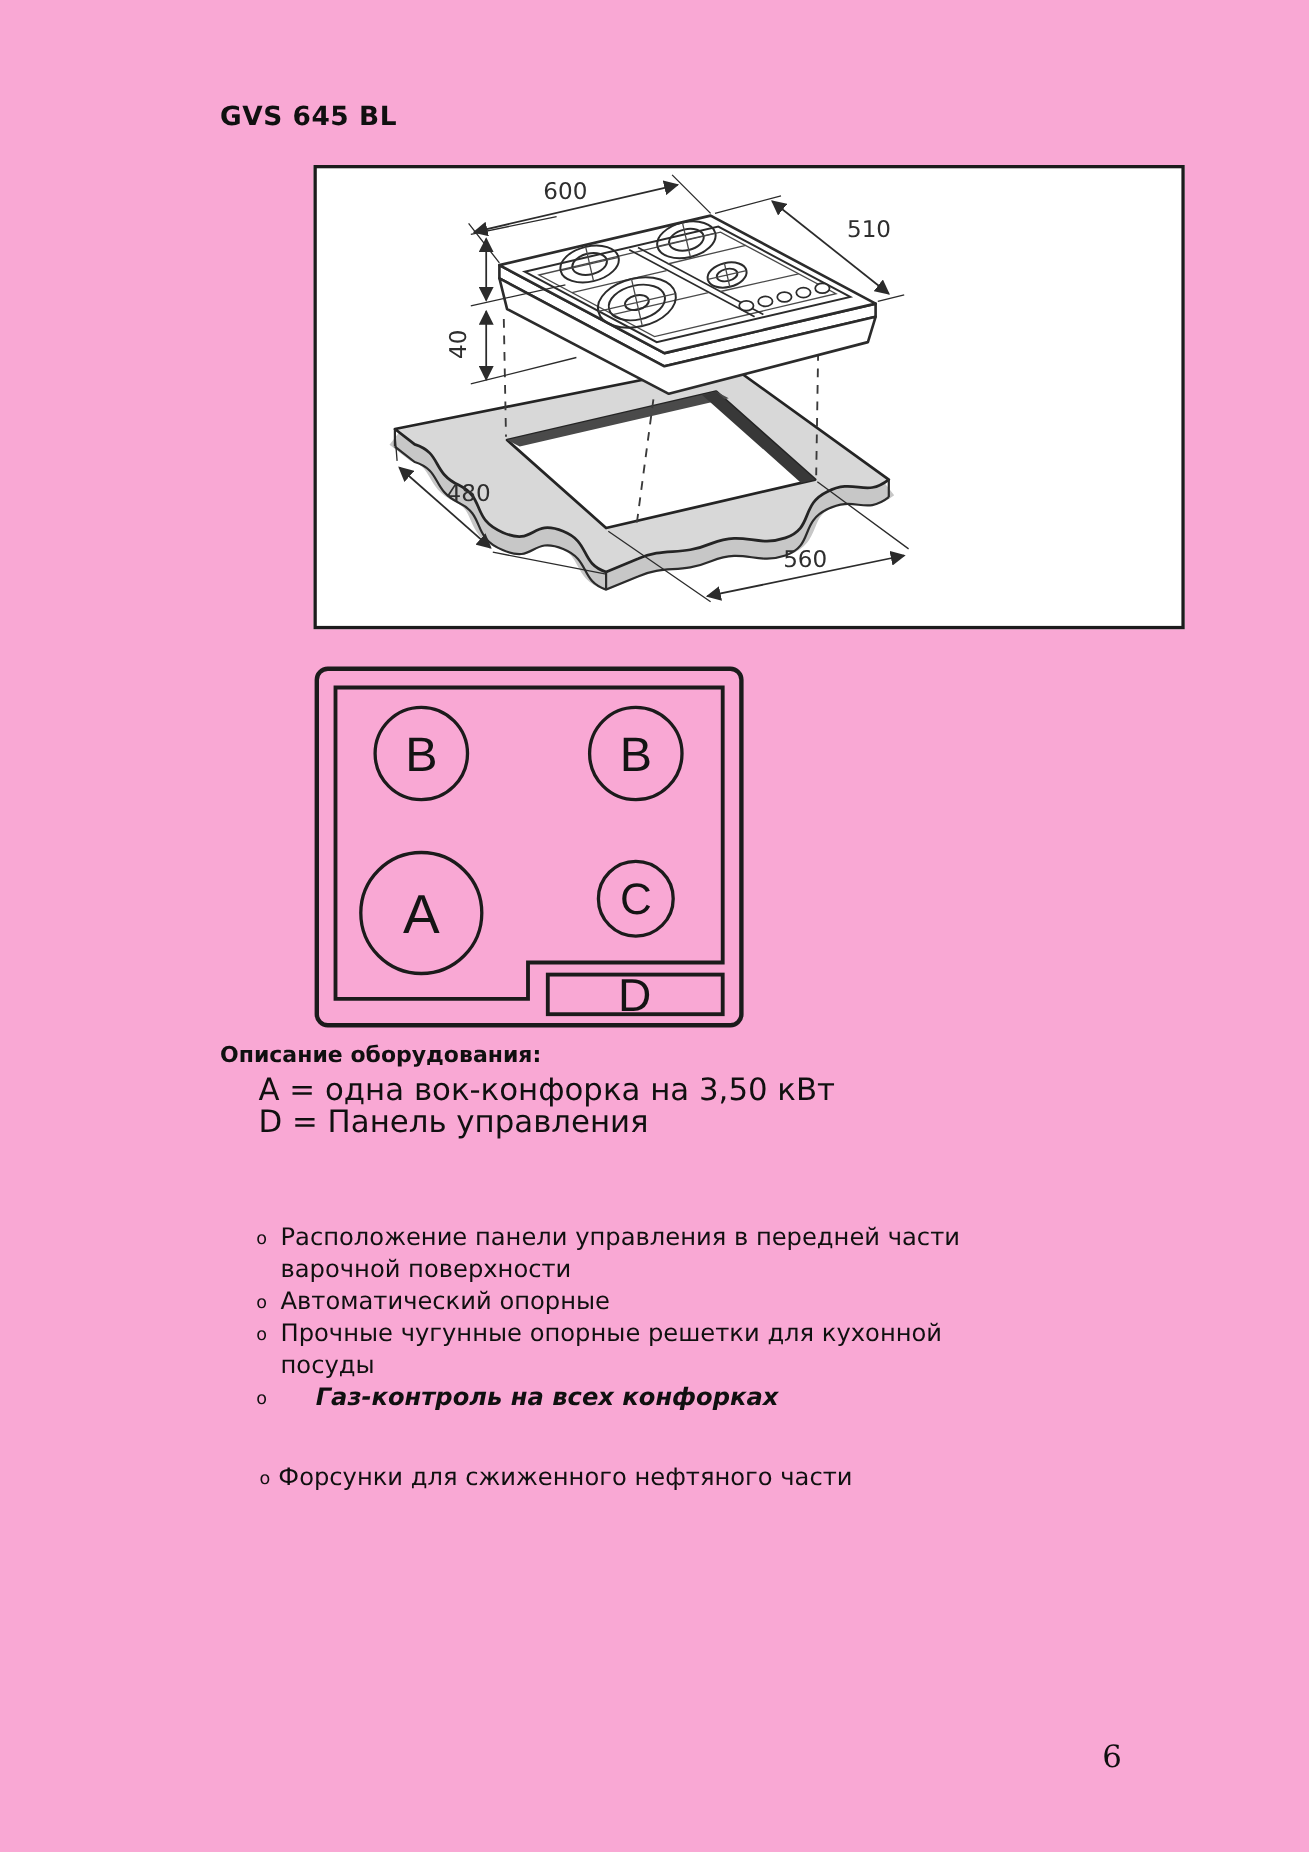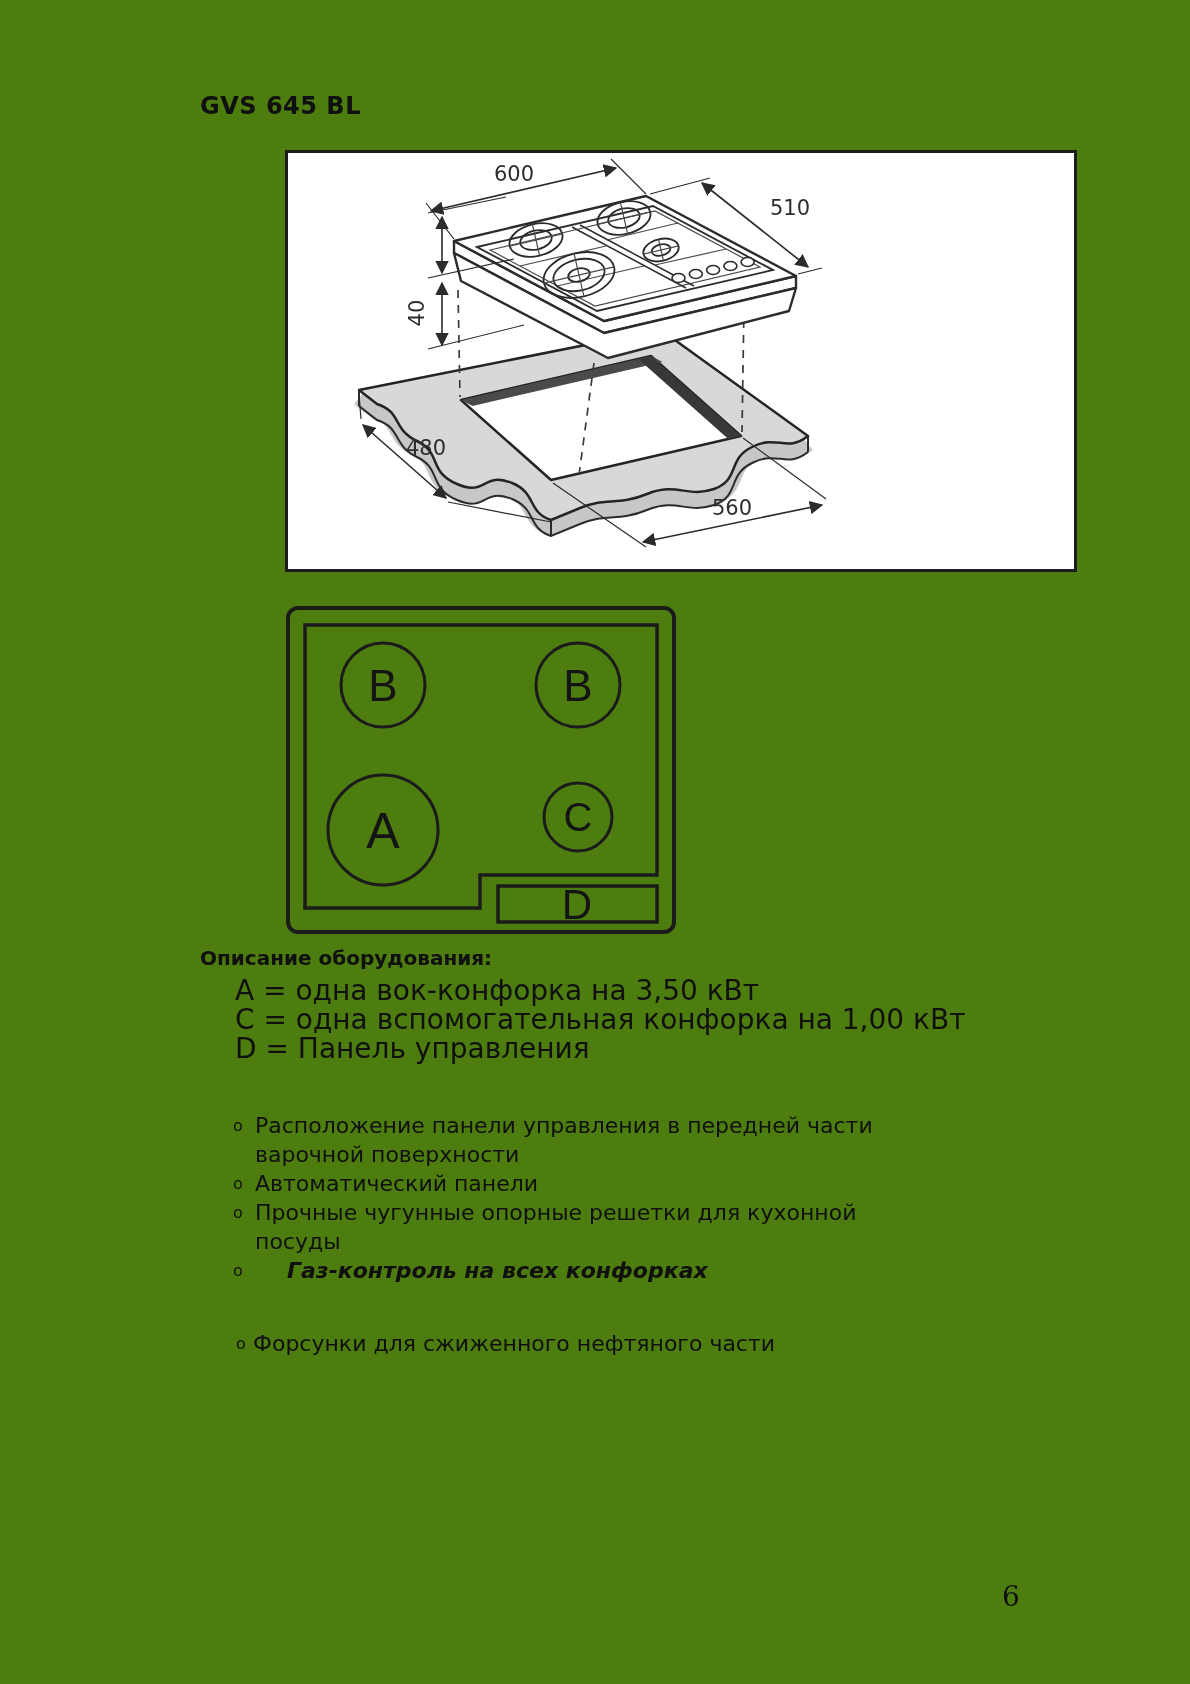--- a/index.html
+++ b/index.html
@@ -1,19 +1,19 @@
 <!DOCTYPE html>
 <html><head>
 <meta charset="utf-8">
 <style>
   html,body{margin:0;padding:0;background:#ffffff;}
   .page{
     position:relative;
     width:1190px;height:1684px;
-    background:#4d7c0f;
+    background:#f9a8d4;
     color:#101010;
     font-family:"DejaVu Sans","Liberation Sans",sans-serif;
     overflow:hidden;
   }
   .title{
     position:absolute;left:200px;top:92px;
     font-size:24px;font-weight:700;margin:0;letter-spacing:.5px;
   }
   .install-box{
     position:absolute;left:285px;top:150px;
@@ -186,32 +186,31 @@
       <text class="schtxt" x="98" y="243" font-size="50" text-anchor="middle">A</text>
       <text class="schtxt" x="293" y="226" font-size="40" text-anchor="middle">C</text>
       <text class="schtxt" x="292" y="314" font-size="42" text-anchor="middle">D</text>
     </svg>
   </div>
 
   <h2 class="sec-heading" id="desc-heading">Описание оборудования:</h2>
 
   <div class="desc-lines">
     <div>А = одна вок-конфорка на 3,50 кВт</div>
-    <div>С = одна вспомогательная конфорка на 1,00 кВт</div>
     <div>D = Панель управления</div>
   </div>
 
   <div class="features">
     <div class="feat-row">
       <span class="marker">o</span>
       <span class="txt">Расположение панели управления в передней части варочной поверхности</span>
     </div>
     <div class="feat-row">
       <span class="marker">o</span>
-      <span class="txt">Автоматический панели</span>
+      <span class="txt">Автоматический опорные</span>
     </div>
     <div class="feat-row">
       <span class="marker">o</span>
       <span class="txt">Прочные чугунные опорные решетки для кухонной посуды</span>
     </div>
     <div class="feat-row">
       <span class="marker">o</span>
       <span class="txt bold-italic">Газ-контроль на всех конфорках</span>
     </div>
   </div>

